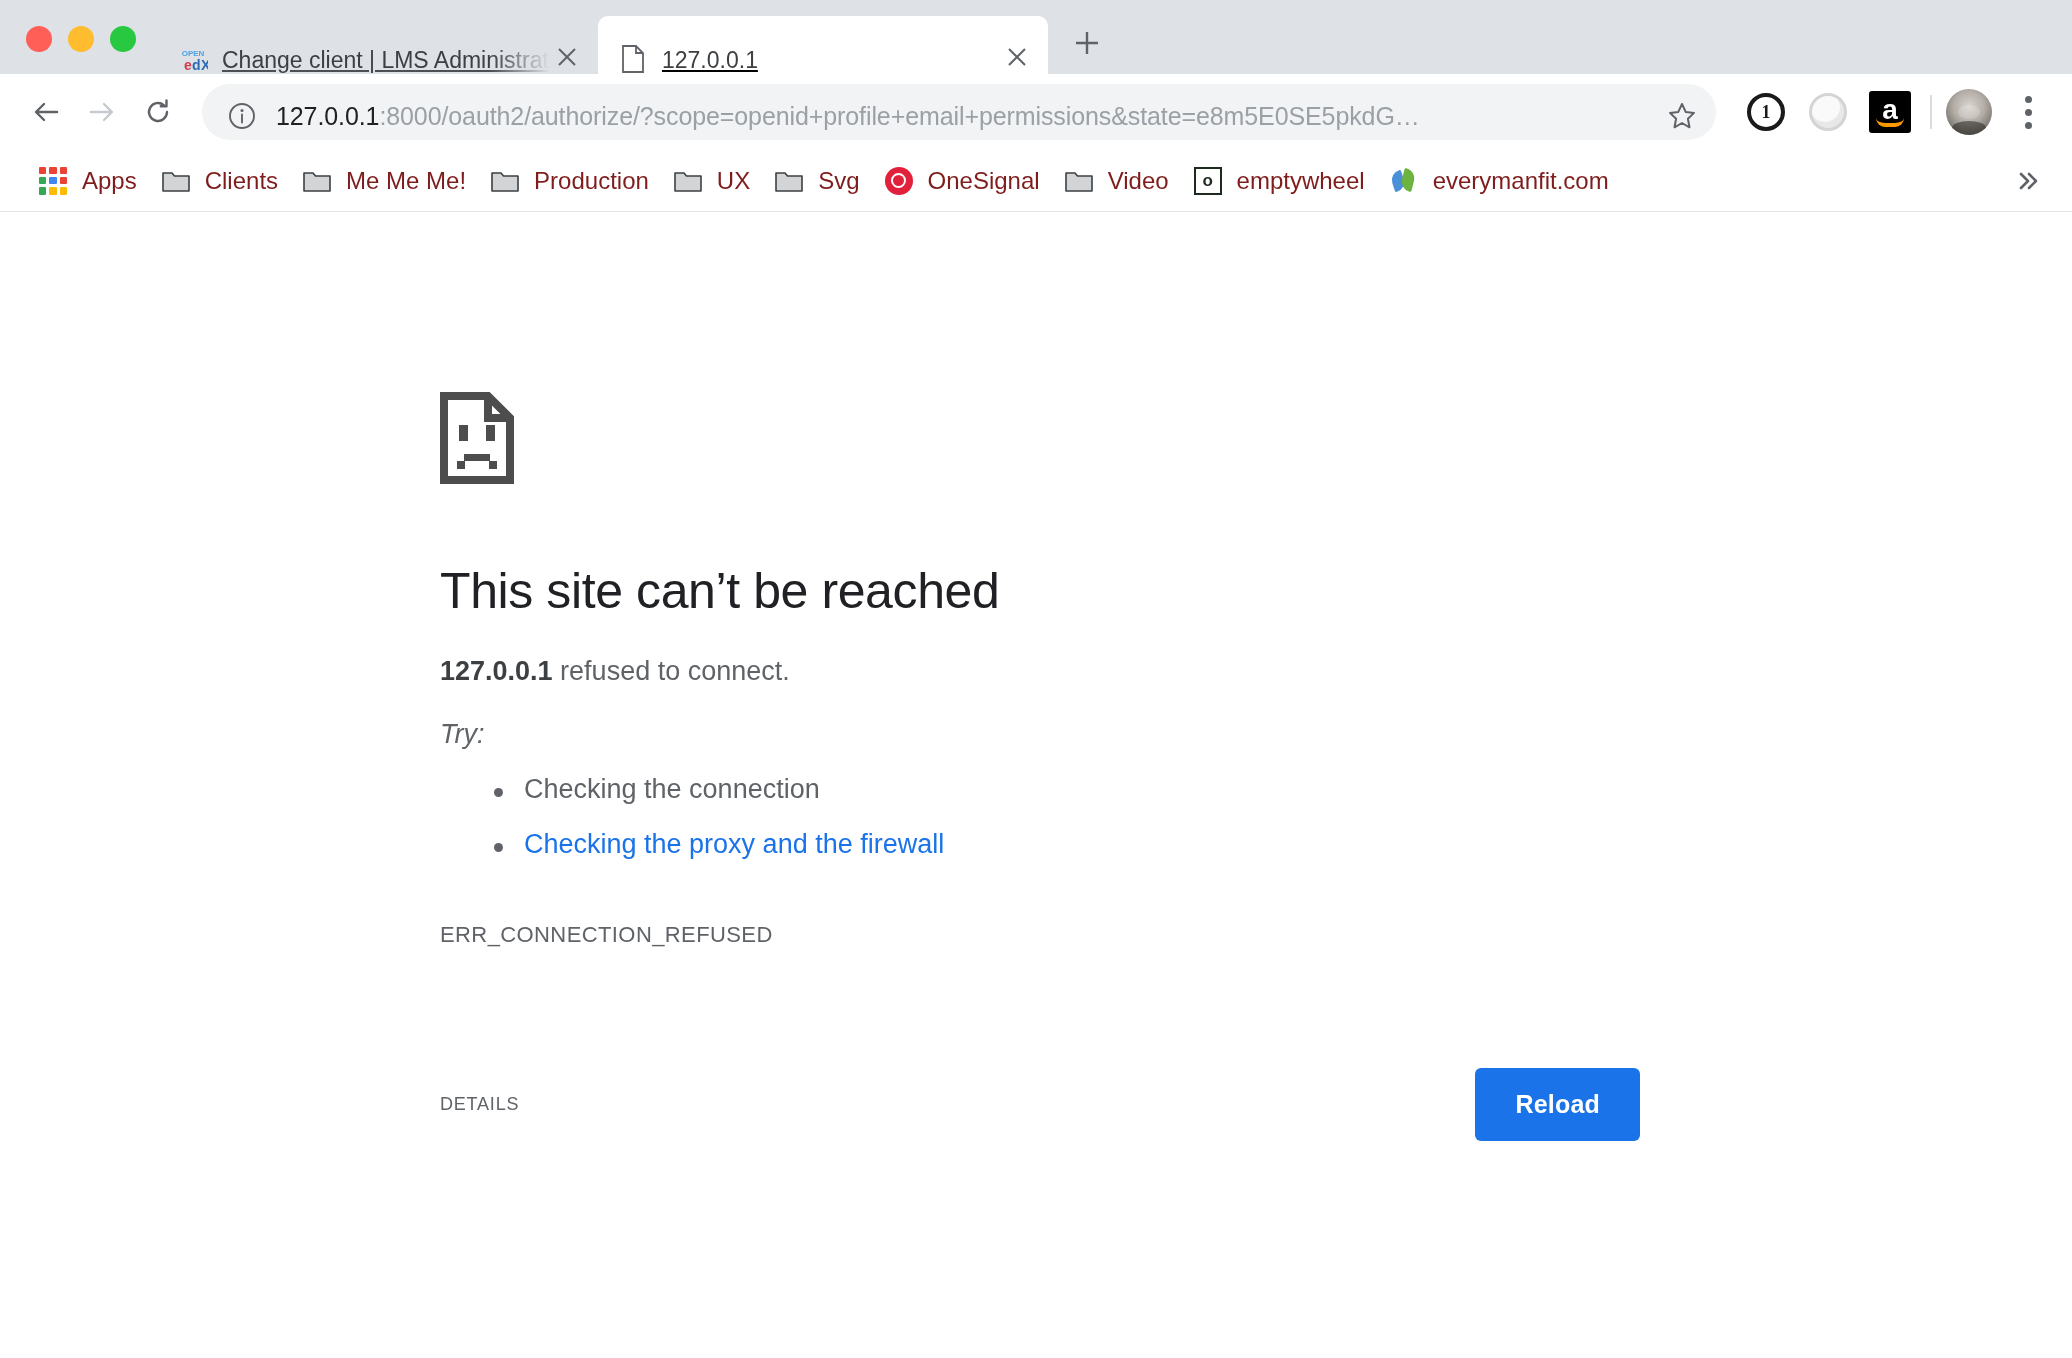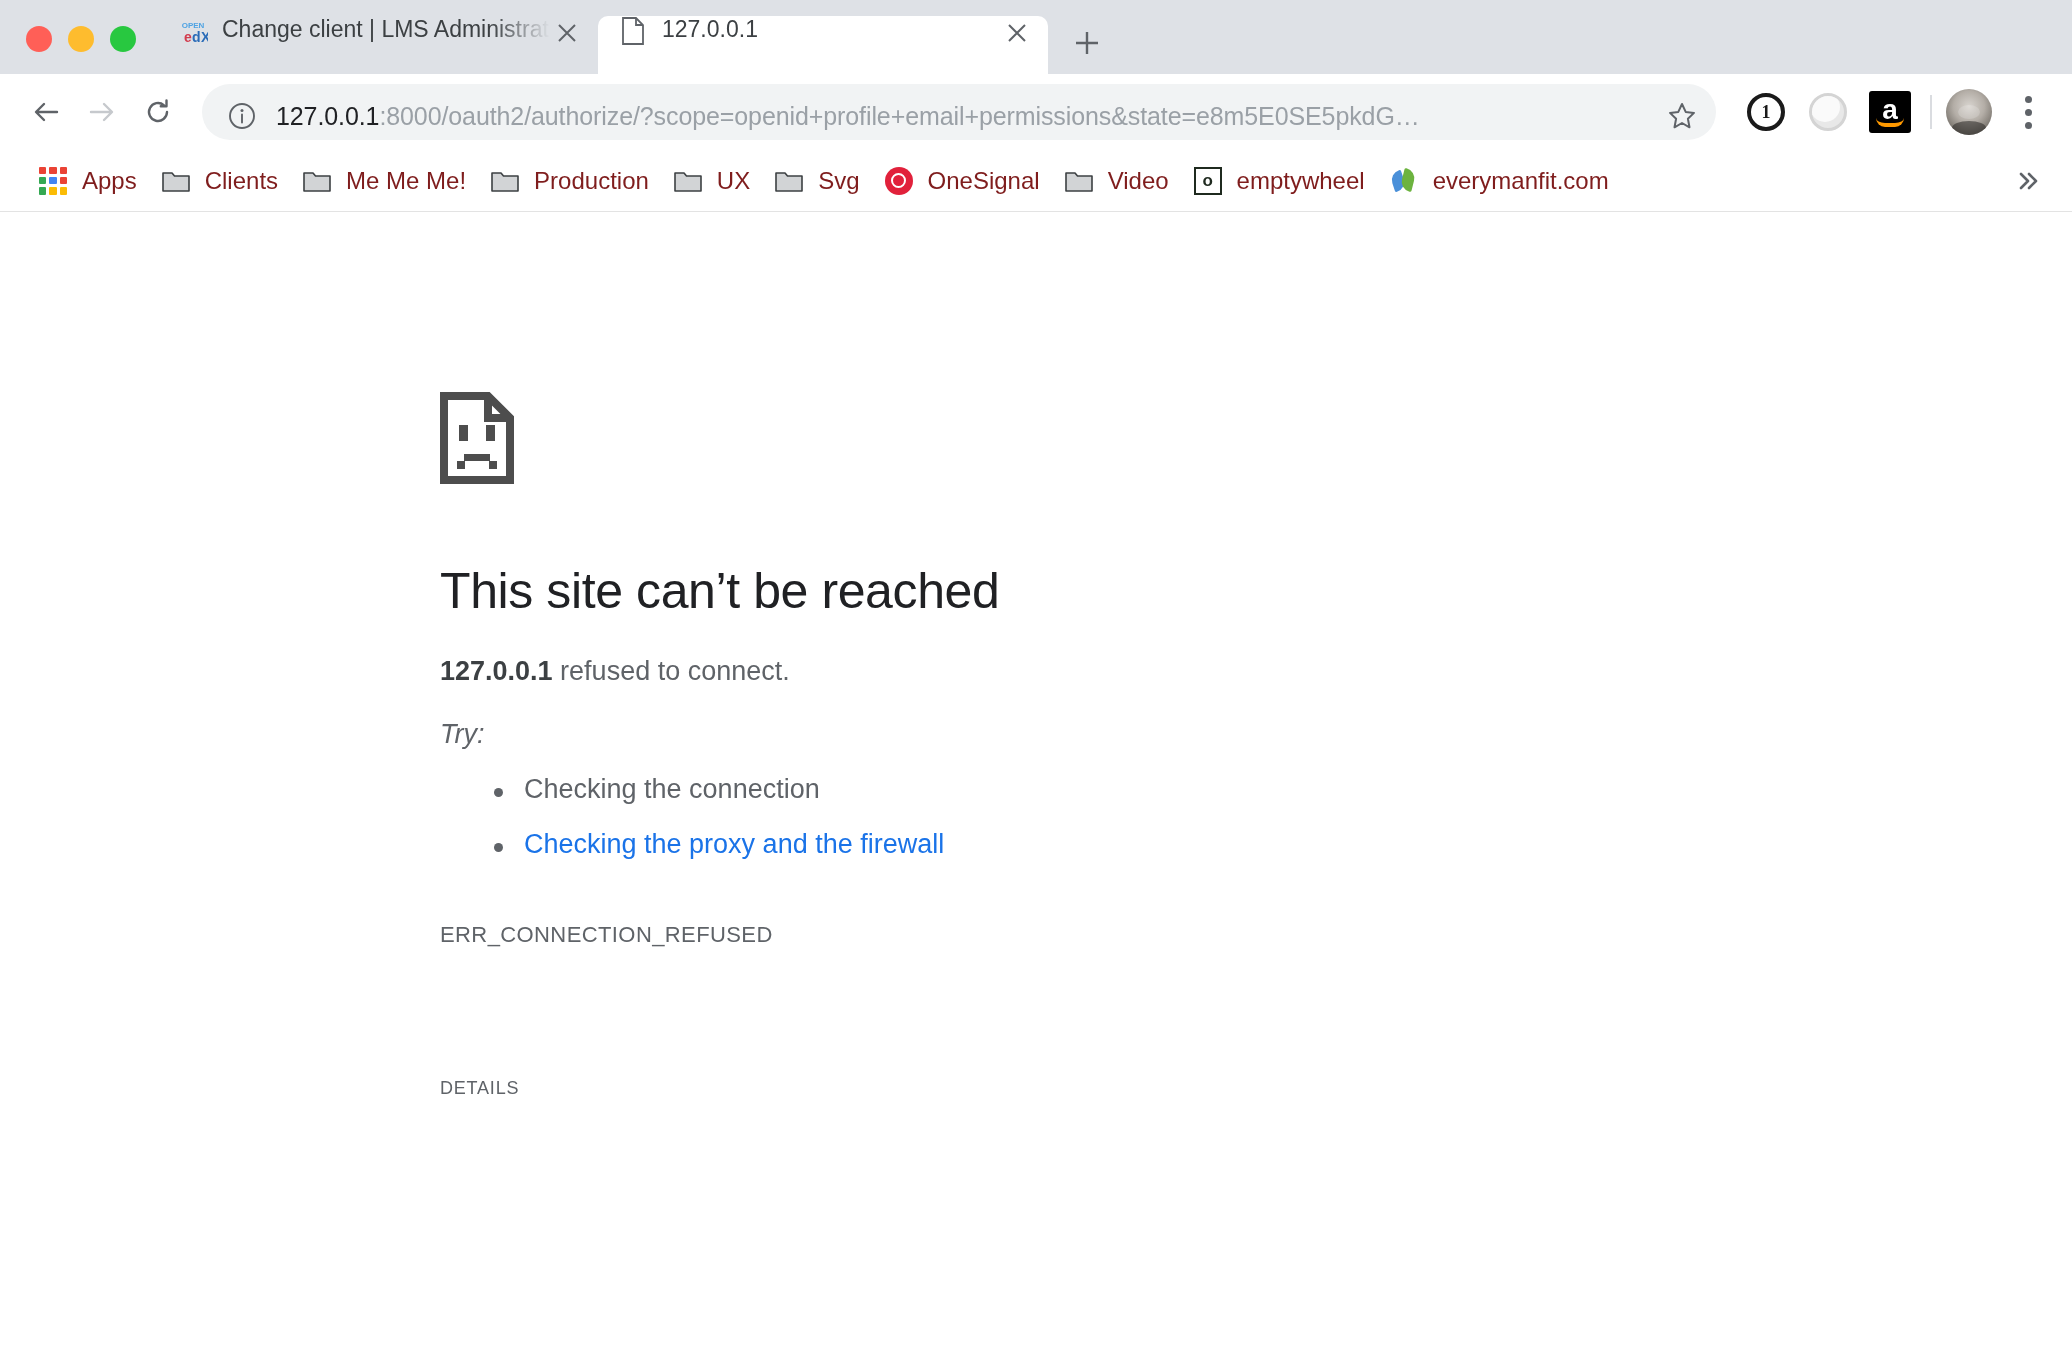--- a/index.html
+++ b/index.html
@@ -25,25 +25,26 @@
     padding: 0 0 22px 26px;
   }
   .tl { width: 26px; height: 26px; border-radius: 50%; }
   .tl.red    { background: #ff5f57; }
   .tl.yellow { background: #febc2e; }
   .tl.green  { background: #28c840; }
 
   .tabs { display: flex; align-items: flex-end; height: 74px; margin-left: 22px; }
   .tab {
     display: flex;
-    align-items: flex-start;
+    align-items: flex-end;
     height: 58px;
     border-radius: 10px 10px 0 0;
     padding: 0 14px 0 20px;
     position: relative;
+    text-decoration: underline;
   }
   .tab.inactive { width: 440px; color: #4b5056; }
   .tab.active { width: 450px; background: #ffffff; }
   .tab-favicon { width: 30px; height: 30px; flex: none; display: flex; align-items: center; justify-content: center; }
   .tab-title {
     font-size: 23px;
     margin-left: 14px;
     white-space: nowrap;
     overflow: hidden;
     flex: 1;
@@ -554,16 +555,17 @@
     <p class="try-label">Try:</p>
     <ul class="try-list">
       <li>Checking the connection</li>
       <li class="link">Checking the proxy and the firewall</li>
     </ul>
 
     <p class="err-code">ERR_CONNECTION_REFUSED</p>
 
     <div class="actions">
       <button class="details-btn">DETAILS</button>
+      <button class="reload-btn">Reload</button>
     </div>
 
   </div>
 </div>
 
 </body></html>

